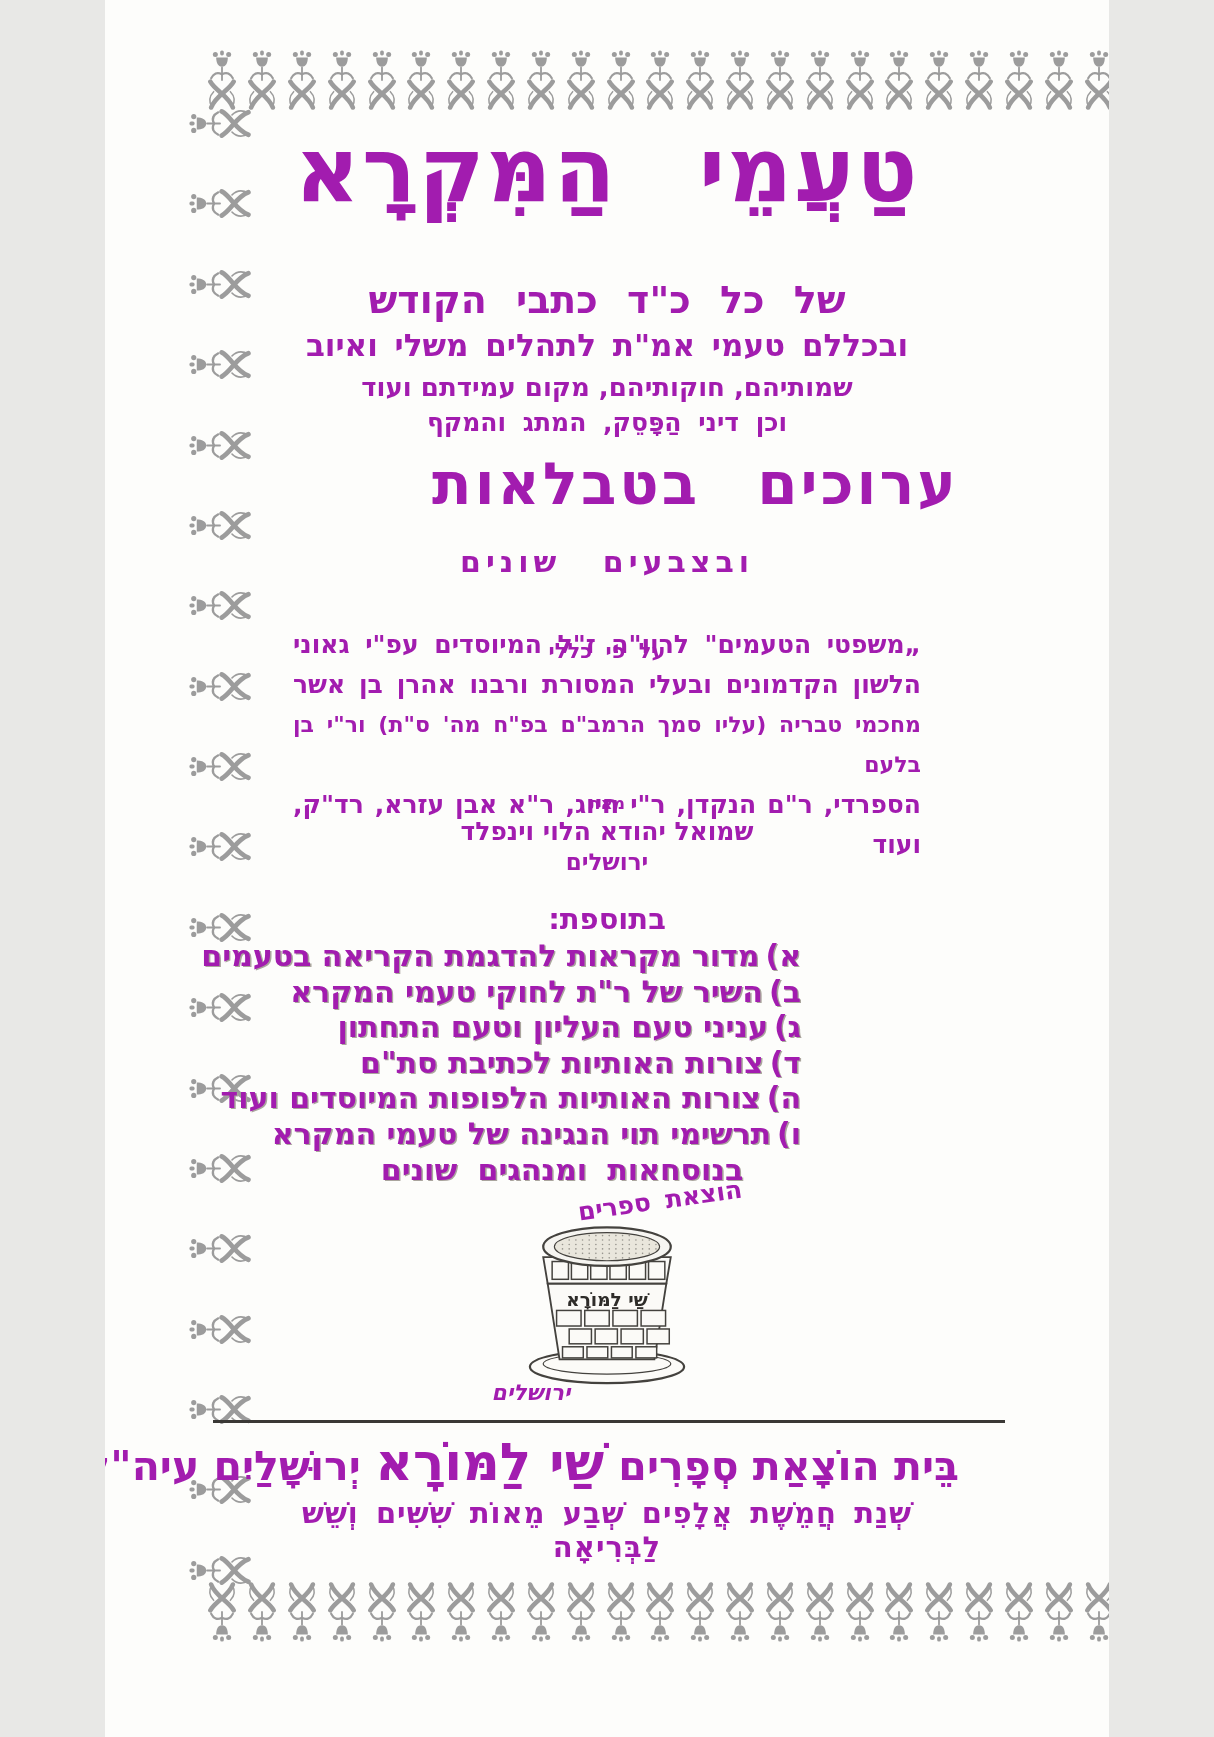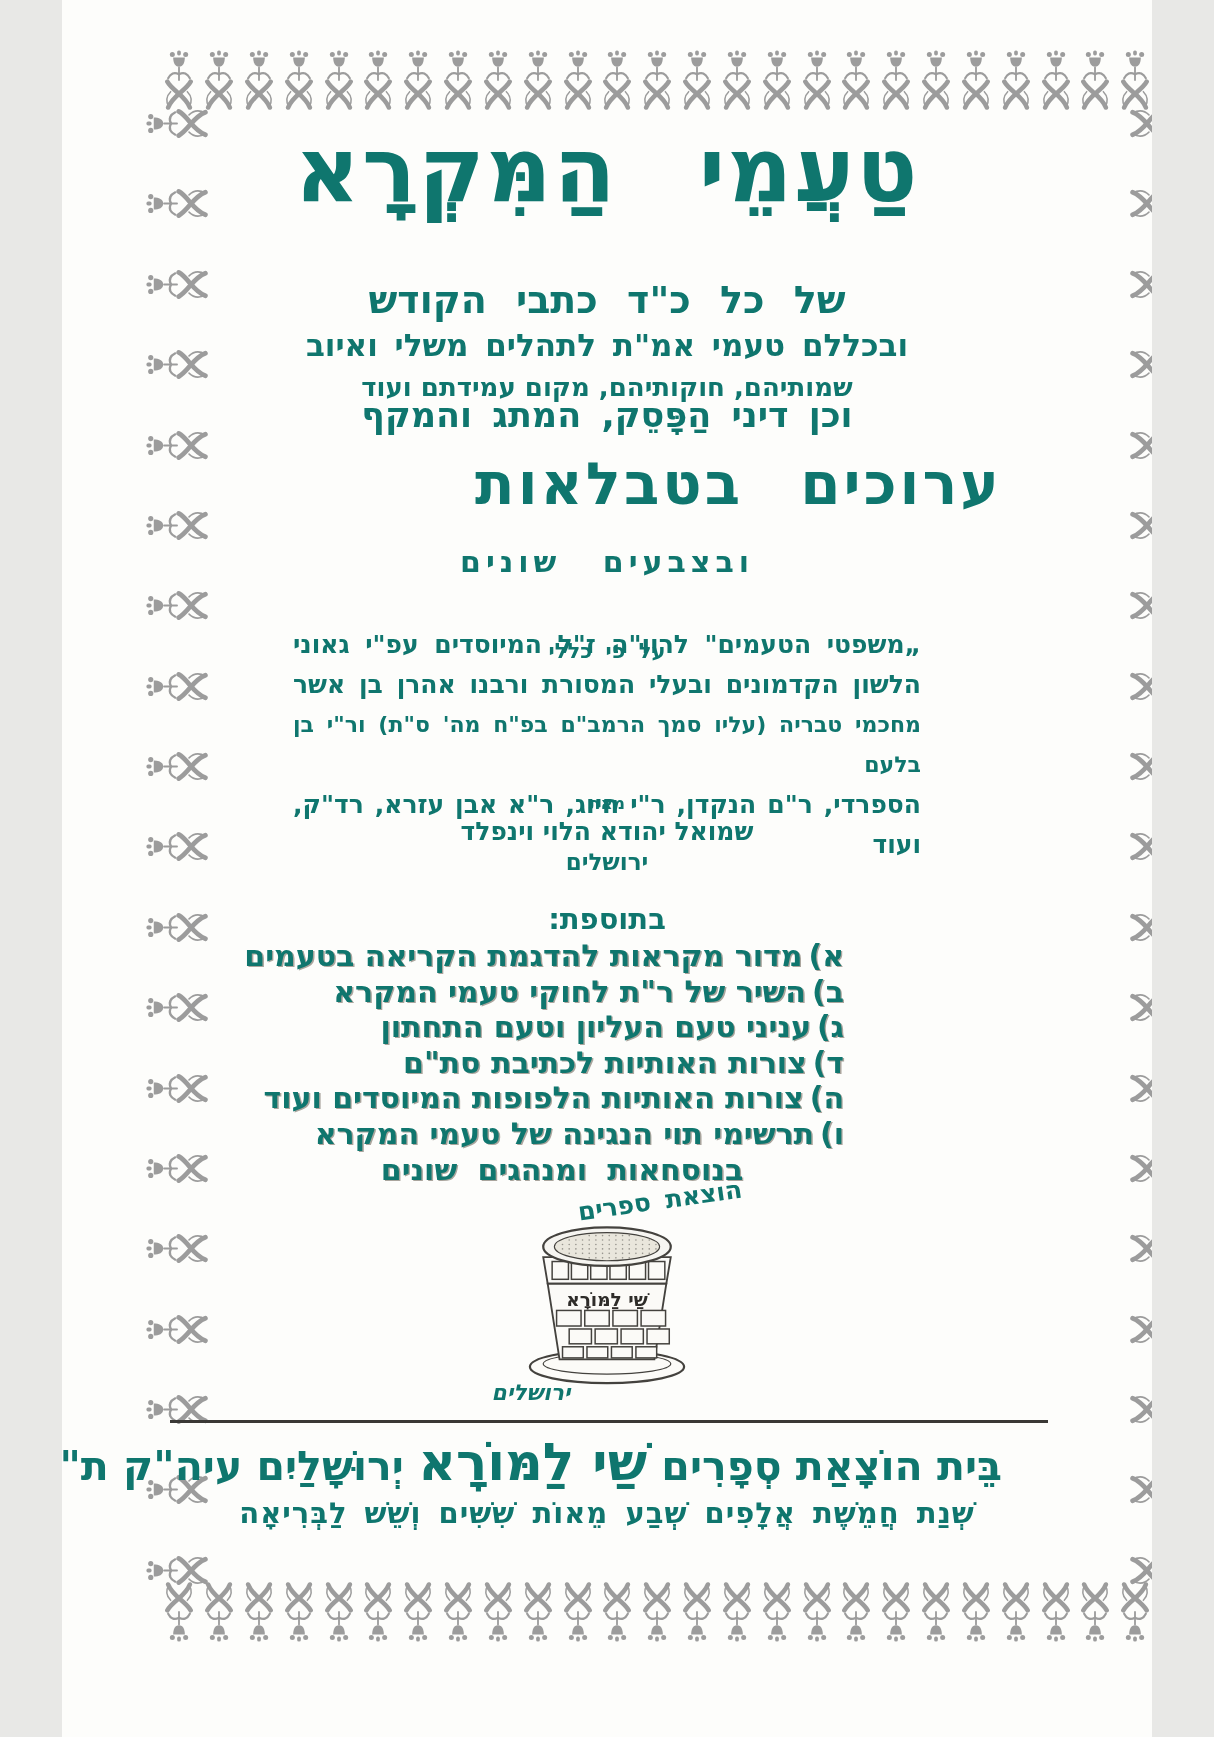--- a/index.html
+++ b/index.html
@@ -1,42 +1,42 @@
 <!DOCTYPE html>
 <html lang="he"><head>
 <meta charset="utf-8">
 <style>
   html,body{margin:0;padding:0;background:#e8e8e6;}
   .page{
     position:relative;
-    width:1090px;height:1737px;
+    width:1004px;height:1737px;
     margin:0 auto;
     background:#fdfdfb;
-    color:#0f766e;
+    color:#a21caf;
     font-family:"DejaVu Sans",sans-serif;
     direction:rtl;
     overflow:hidden;
   }
   
   .strip{position:absolute;display:flex;pointer-events:none;}
   .strip-top   {left:98px;  top:50px;   width:1034px; height:60px;  justify-content:space-between;}
   .strip-bottom{left:98px;  top:1582px; width:1034px; height:60px;  justify-content:space-between;}
   .strip-left  {left:84px;  top:108px;  width:62px;   height:1478px;flex-direction:column;justify-content:space-between;}
   .strip-right {left:1068px;top:108px;  width:62px;   height:1478px;flex-direction:column;justify-content:space-between;}
   .strip-top svg,.strip-bottom svg{width:38px;height:60px;}
   .strip-left svg,.strip-right svg{width:62px;height:31px;}
 
   .content{position:absolute;top:112px;left:150px;right:150px;height:1520px;text-align:center;}
   .abs{position:absolute;left:0;right:0;}
 
   .main-title{top:2px;font-size:90px;font-weight:700;line-height:1.25;word-spacing:48px;letter-spacing:2px;}
   .st1{top:166px;font-size:38px;font-weight:700;word-spacing:16px;}
   .st2{top:215px;font-size:31px;font-weight:700;word-spacing:6px;}
   .st3{top:260px;font-size:26px;font-weight:700;}
-  .st4{top:283px;font-size:35px;font-weight:700;word-spacing:8px;}
+  .st4{top:296px;font-size:25px;font-weight:700;word-spacing:8px;}
   .arranged{top:338px;font-size:58px;font-weight:700;word-spacing:34px;letter-spacing:3px;text-align:right;}
   .colors-line{top:432px;font-size:30px;font-weight:700;letter-spacing:5px;word-spacing:26px;}
   .rules-heading{top:483px;font-size:21px;font-weight:700;word-spacing:6px;margin-top:44px;}
   .rules{top:513px;width:628px;margin:0 auto;font-size:25px;font-weight:700;}
   .rules .rline{line-height:40px;text-align:justify;text-align-last:justify;}
   .rules .rline:nth-child(3){font-size:22px;}
   .byline-label{top:681px;font-size:17px;font-weight:700;}
   .author-name{top:705px;font-size:25px;font-weight:700;}
   .author-city{top:737px;font-size:23px;font-weight:700;}
   .additions-heading{top:790px;font-size:29px;font-weight:700;}

